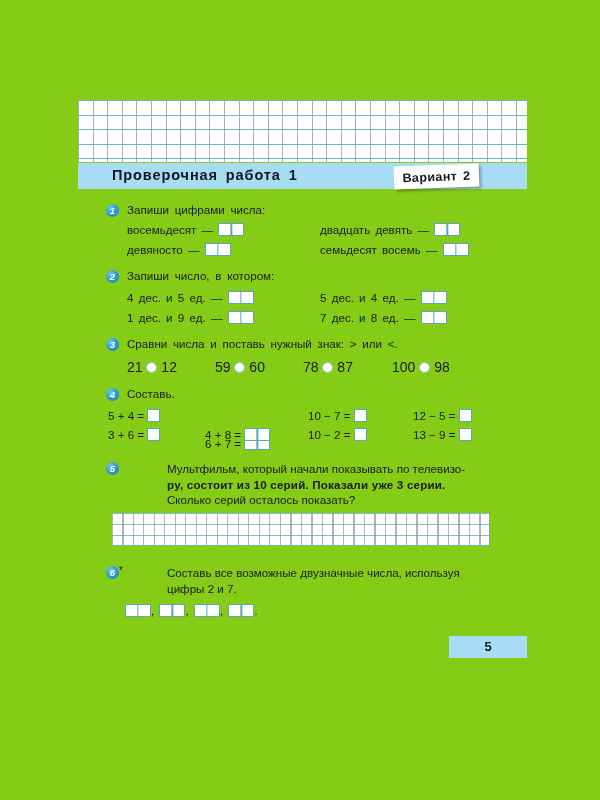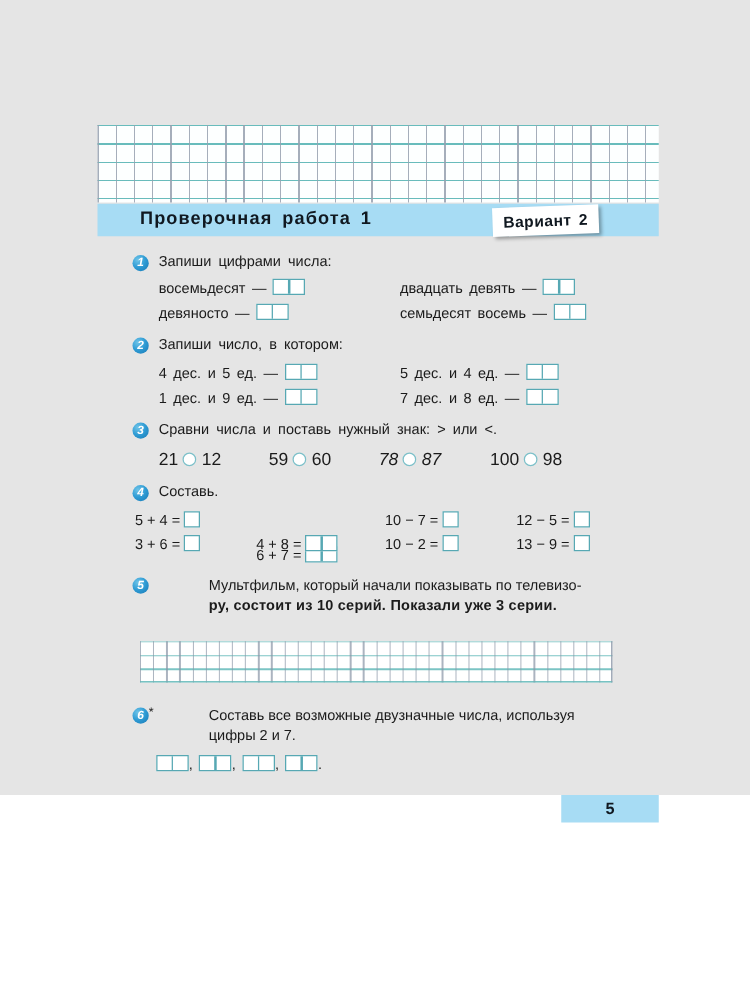--- a/index.html
+++ b/index.html
@@ -12,22 +12,22 @@
     height: 800px;
     position: relative;
     font-family: "Liberation Sans", "DejaVu Sans", sans-serif;
     color: #1b1b1b;
     overflow: hidden;
   }
 
   #page {
     position: absolute;
     left: 0; top: 0;
-    width: 600px; height: 636px;
-    background: #e5e5e5;
+    width: 600px; height: 800px;
+    background: #84cc16;
   }
 
   
   .grid-strip {
     position: absolute;
     left: 78px;
     top: 100px;
     width: 449px;
     height: 62px;
     background-color: #fdffff;
@@ -293,21 +293,21 @@
   <div class="cmprow" style="left:127px; top:359px;">
     <span>21</span>
     <span class="circ"></span>
     <span>12</span>
   </div>
   <div class="cmprow" style="left:215px; top:359px;">
     <span>59</span>
     <span class="circ"></span>
     <span>60</span>
   </div>
-  <div class="cmprow" style="left:303px; top:359px;font-style:italic;">
+  <div class="cmprow" style="left:303px; top:359px;">
     <span>78</span>
     <span class="circ"></span>
     <span>87</span>
   </div>
   <div class="cmprow" style="left:392px; top:359px;">
     <span>100</span>
     <span class="circ"></span>
     <span>98</span>
   </div>
 
@@ -346,20 +346,21 @@
   <div class="eqrow" style="left:413px; top:428px;">
     <span>13 − 9 =</span>
     <span class="bx"></span>
   </div>
 
   <div class="task" style="top:462px;">
     <div class="num-badge">5</div>
     <div class="task-para">
       <span class="ln">Мультфильм,  который  начали  показывать  по  телевизо-</span>
       <span class="ln line2">ру,  состоит  из  10  серий.  Показали  уже  3  серии.</span>
+      <span class="ln">Сколько серий осталось показать?</span>
     </div>
   </div>
   <div class="work-grid"></div>
 
   <div class="task" style="top:566px;">
     <div class="num-badge">6</div>
     <div class="star">*</div>
     <div class="task-para">
       <span class="ln">Составь  все  возможные  двузначные  числа,  используя</span>
       <span class="ln">цифры  2  и  7.</span>

